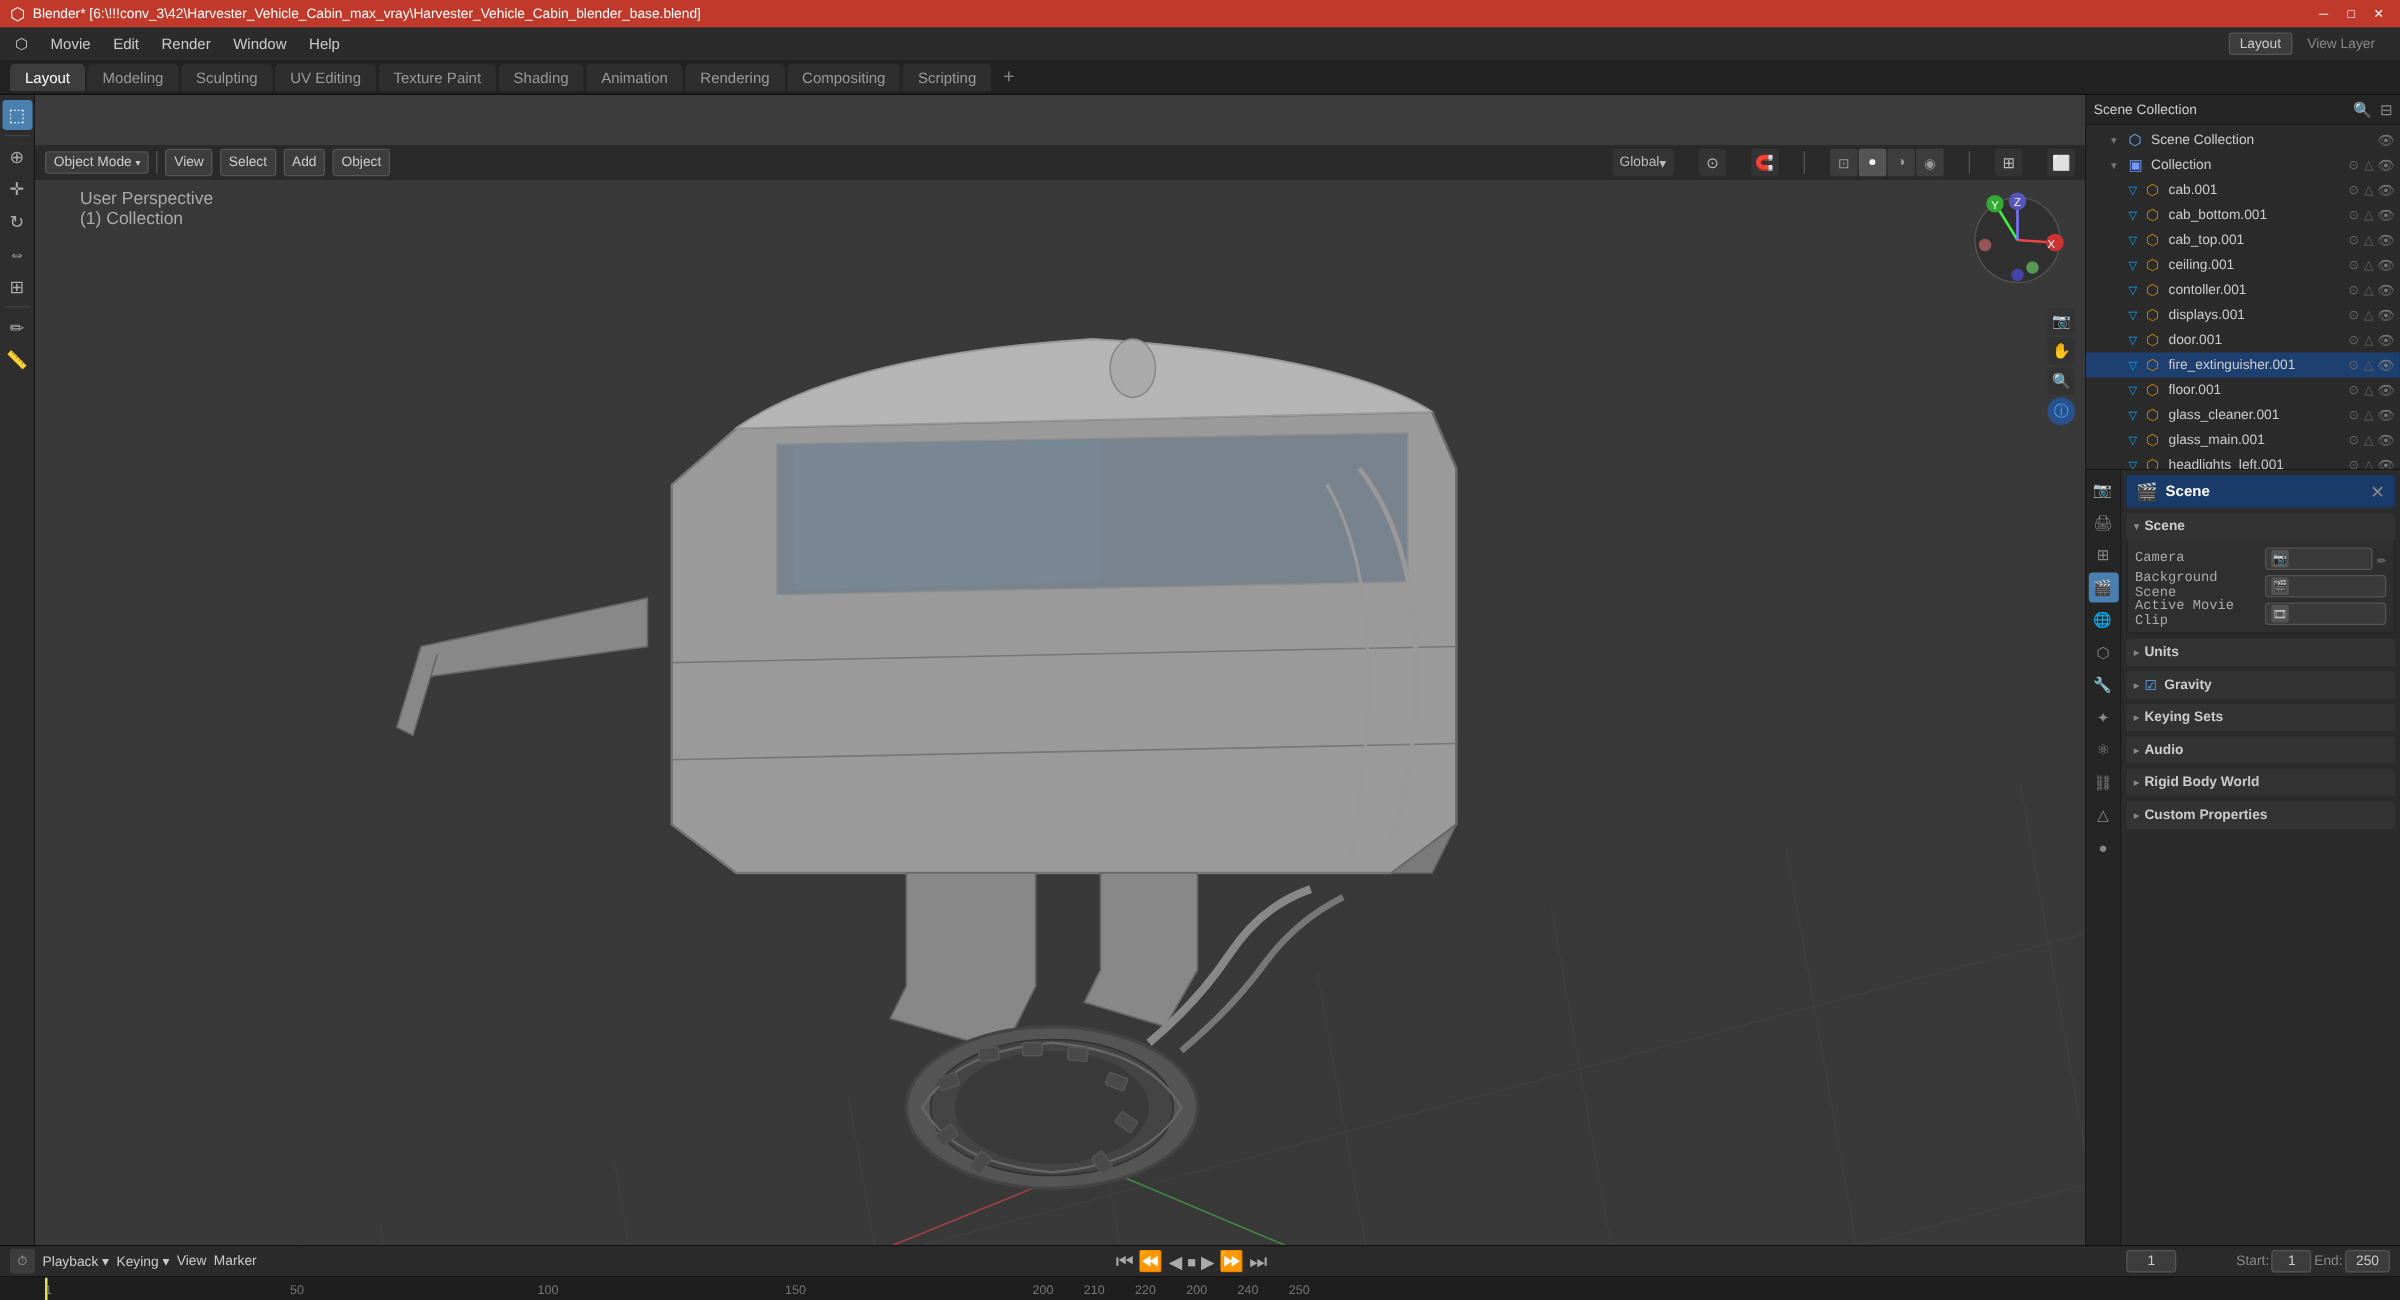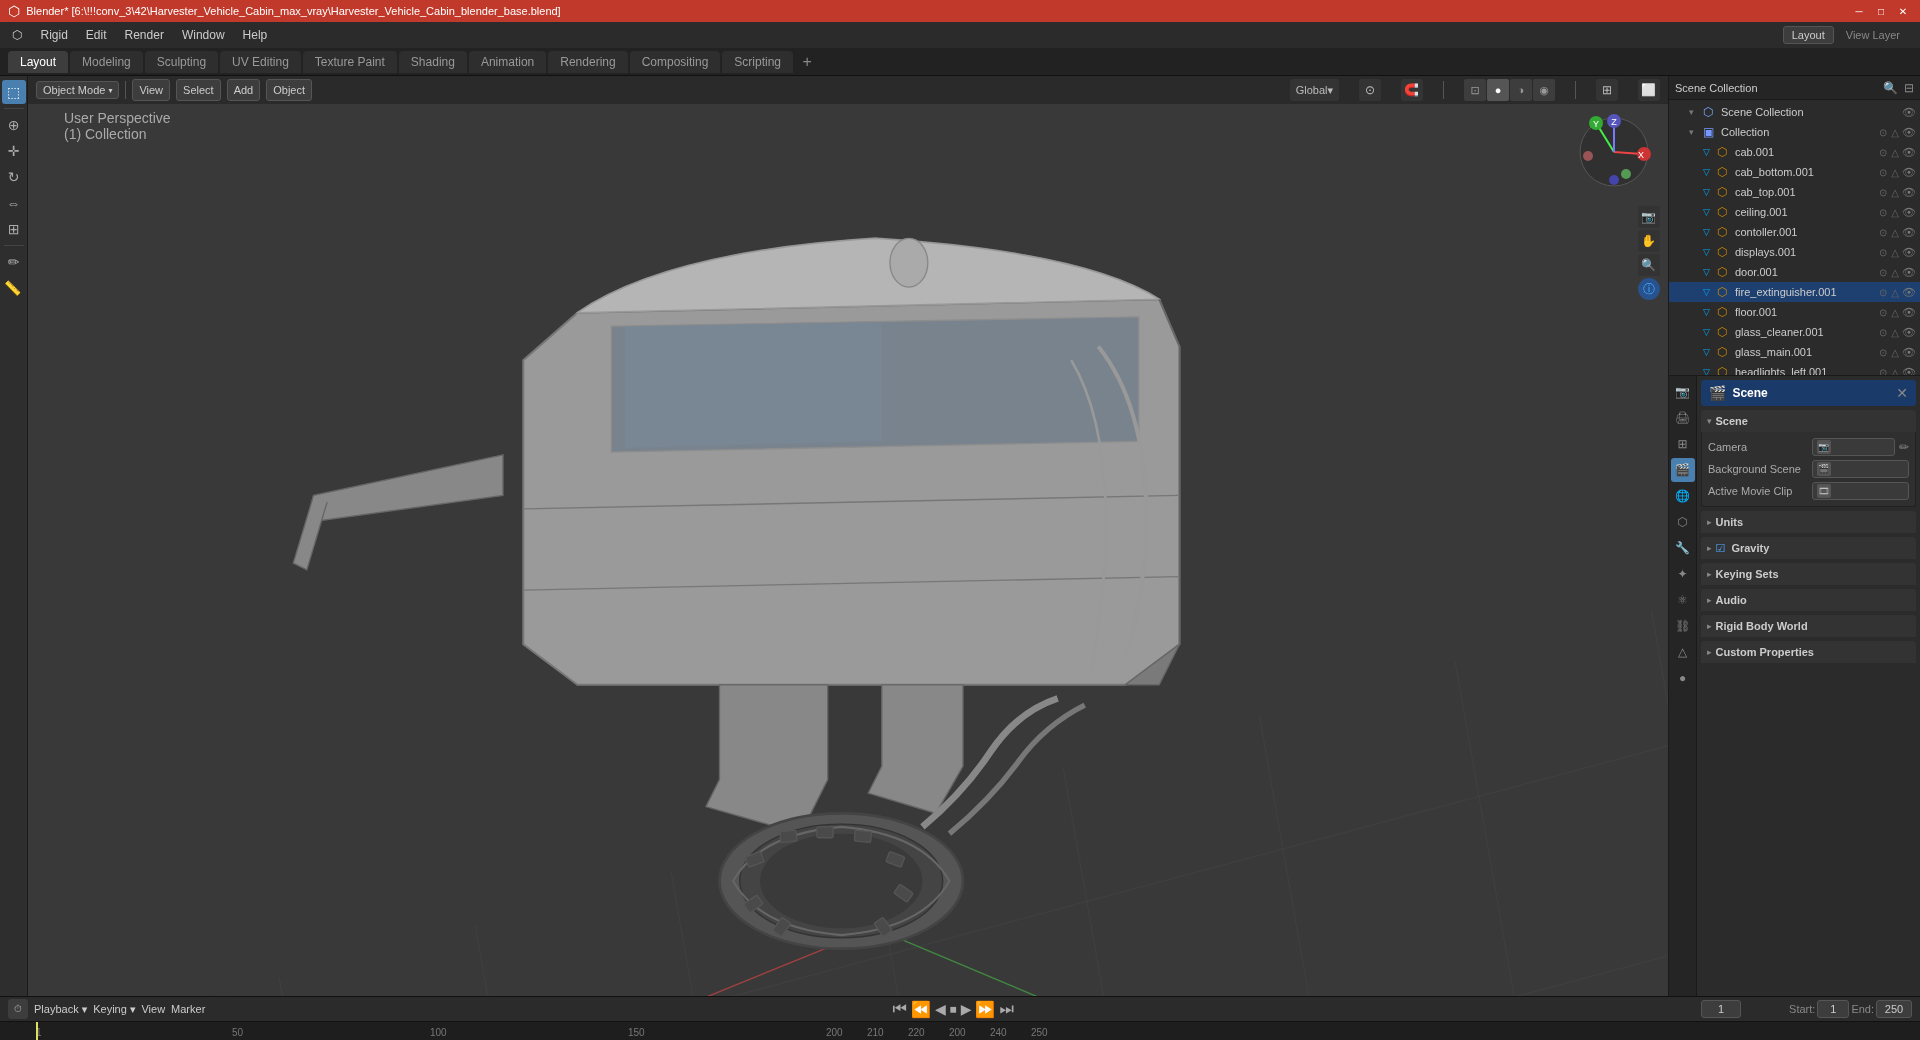--- a/index.html
+++ b/index.html
@@ -133,20 +133,21 @@
       background: #444;
       margin: 2px 0;
     }
 
     
     #viewport {
       flex: 1;
       position: relative;
       background: #393939;
       overflow: hidden;
+      margin-top: 40px;
     }
     #viewport-header {
       position: absolute;
       top: 0; left: 0; right: 0;
       height: 28px;
       background: rgba(40,40,40,0.85);
       display: flex;
       align-items: center;
       padding: 0 8px;
       gap: 6px;
@@ -314,20 +315,21 @@
     .prop-section-arrow {
       font-size: 9px;
       color: #888;
     }
     .prop-section-body {
       background: #2f2f2f;
       border: 1px solid #222;
       border-top: none;
       border-radius: 0 0 3px 3px;
       padding: 4px 6px;
+      font-family: Liberation Mono, monospace;
     }
     .prop-row {
       display: flex;
       align-items: center;
       height: 22px;
       gap: 4px;
     }
     .prop-label {
       color: #aaa;
       font-size: 11px;
@@ -525,21 +527,21 @@
   </div>
   <div id="titlebar-controls">
     <div class="win-btn">─</div>
     <div class="win-btn">□</div>
     <div class="win-btn close">✕</div>
   </div>
 </div>
 
 <div id="menubar">
   <div class="menu-item">⬡</div>
-  <div class="menu-item">Rigid</div>
+  <div class="menu-item">Movie</div>
   <div class="menu-item">Edit</div>
   <div class="menu-item">Render</div>
   <div class="menu-item">Window</div>
   <div class="menu-item">Help</div>
   <div style="flex:1;"></div>
   <div style="display:flex;align-items:center;gap:4px;margin-right:8px;">
     <div style="background:#3d3d3d;border:1px solid #555;border-radius:3px;padding:2px 8px;font-size:11px;color:#ccc;cursor:pointer;">Layout</div>
     <div style="font-size:11px;color:#888;padding:2px 8px;cursor:pointer;">View Layer</div>
   </div>
 </div>

